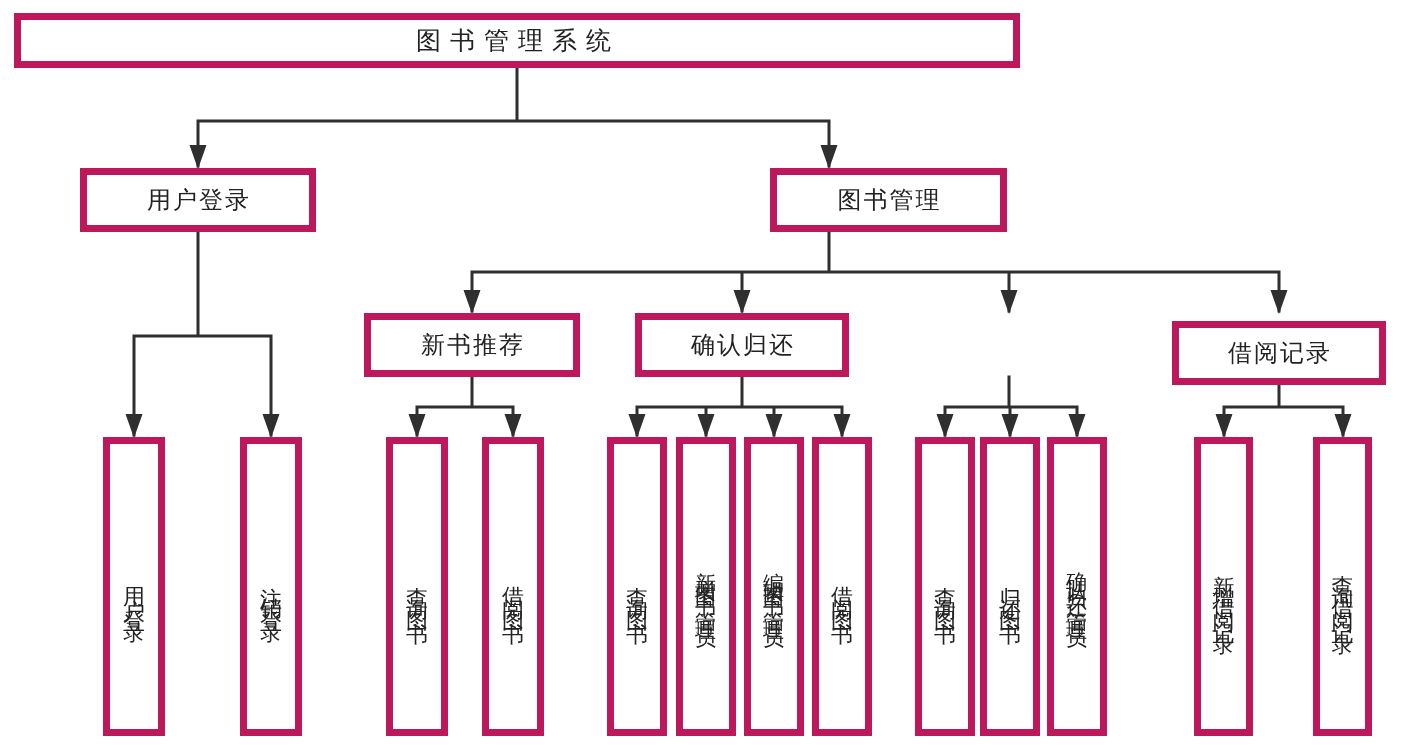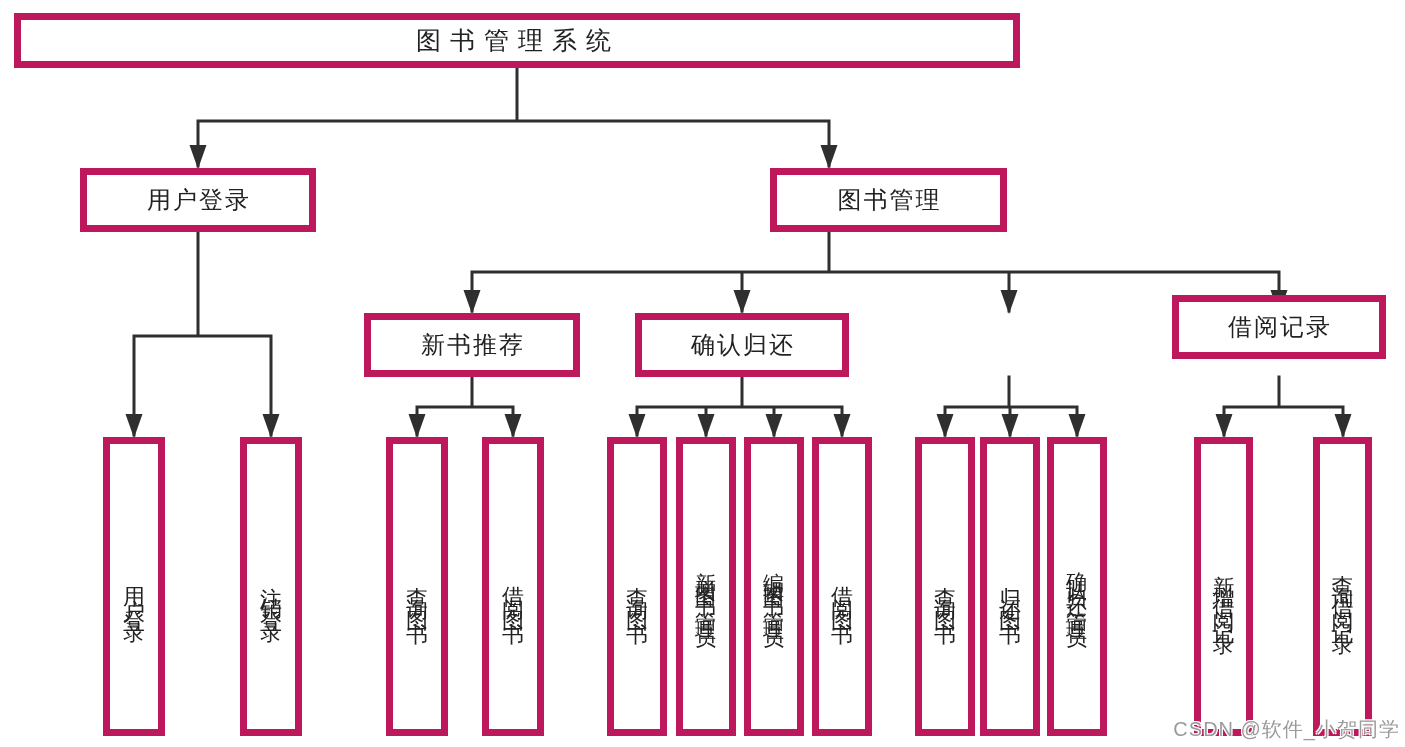--- a/index.html
+++ b/index.html
@@ -75,21 +75,21 @@
   <div class="box" style="left:727px;top:168px;width:237px;height:64px;margin-left:43px;">
     <span class="hlabel">图书管理</span>
   </div>
 
   <div class="box" style="left:364px;top:313px;width:216px;height:64px;">
     <span class="hlabel">新书推荐</span>
   </div>
   <div class="box" style="left:635px;top:313px;width:214px;height:64px;">
     <span class="hlabel">确认归还</span>
   </div>
-  <div class="box" style="left:1172px;top:295px;width:214px;height:64px;">
+  <div class="box" style="left:1172px;top:321px;width:214px;height:64px;">
     <span class="hlabel">借阅记录</span>
   </div>
 
   <div class="box leaf" style="left:103px;width:62px;">
     <span class="vlabel">用户登录</span>
   </div>
   <div class="box leaf" style="left:240px;width:62px;">
     <span class="vlabel">注销登录</span>
   </div>
 
@@ -123,14 +123,13 @@
     <span class="vlabel">确认归还（管理员）</span>
   </div>
 
   <div class="box leaf" style="left:1194px;width:59px;">
     <span class="vlabel">新增借阅记录</span>
   </div>
   <div class="box leaf" style="left:1313px;width:59px;">
     <span class="vlabel">查询借阅记录</span>
   </div>
 
-  <div class="watermark">CSDN @软件_小贺同学</div>
 </div>
 
 </body></html>

